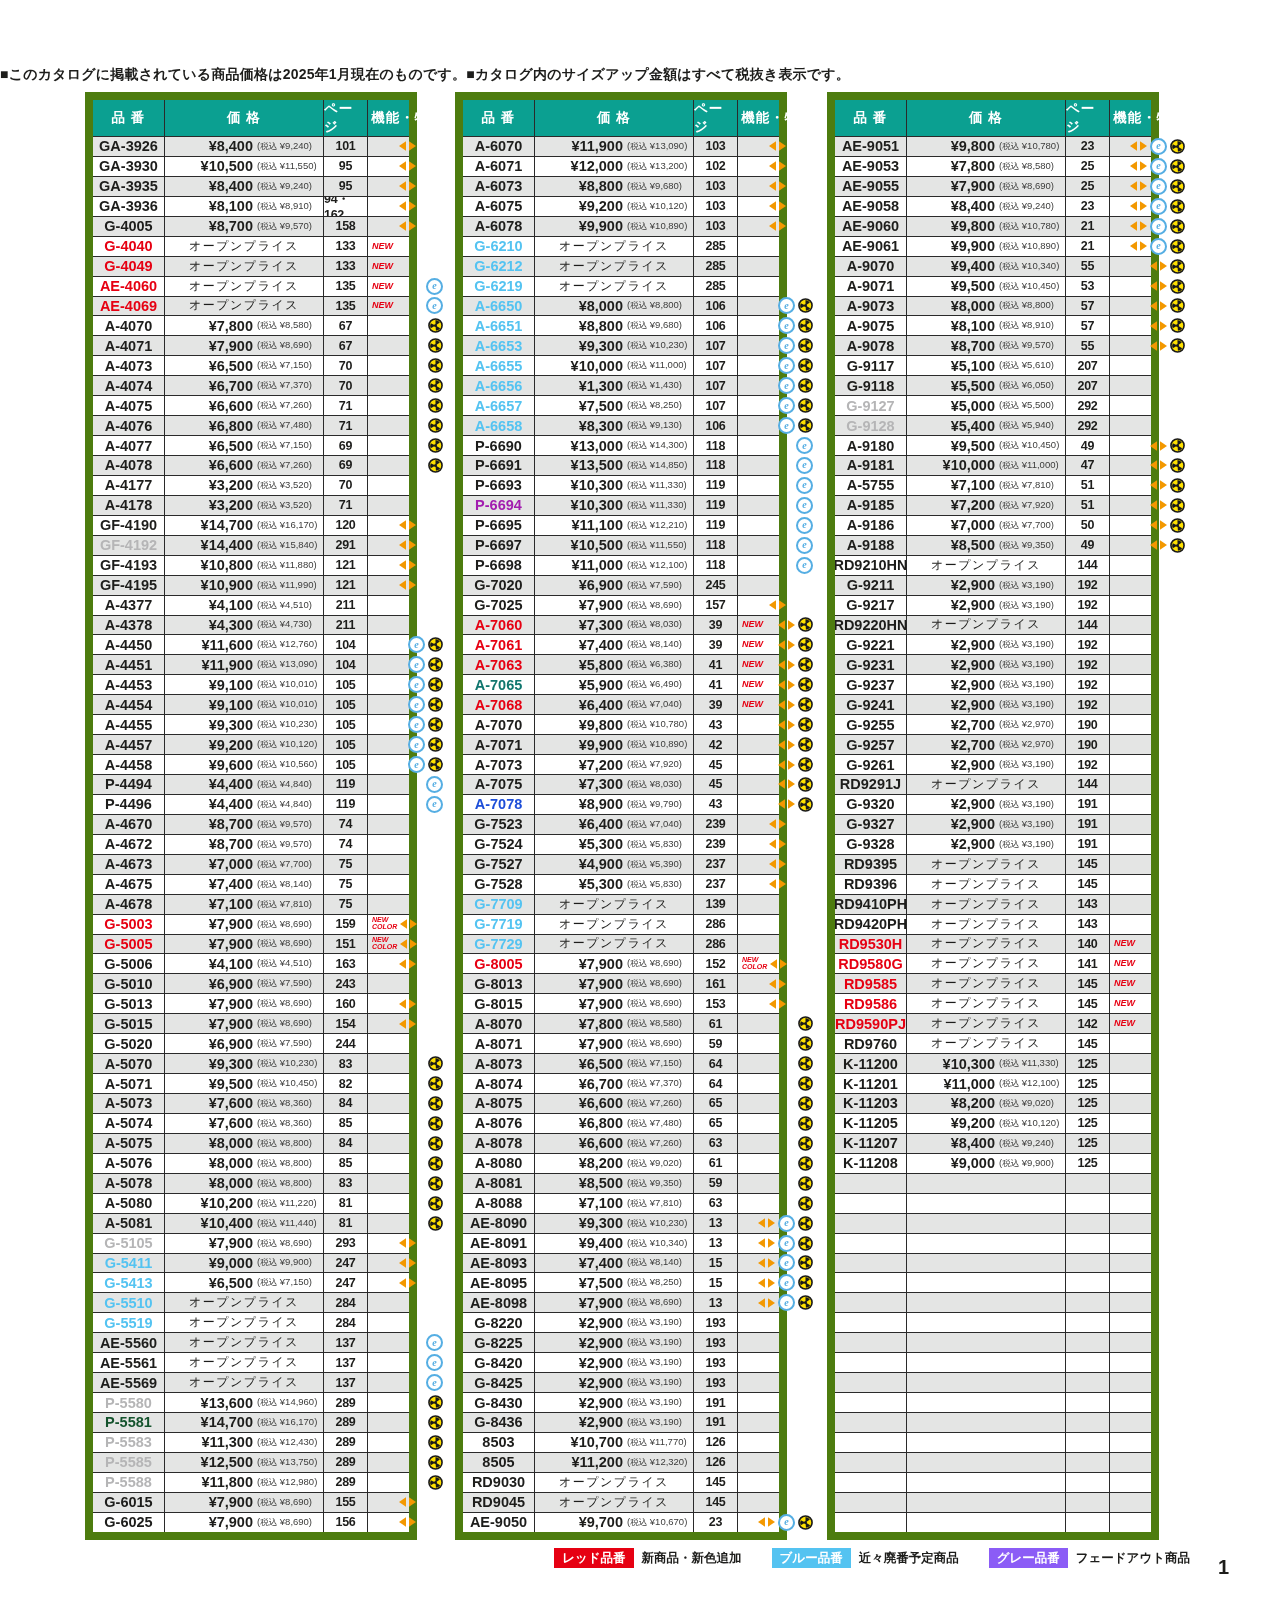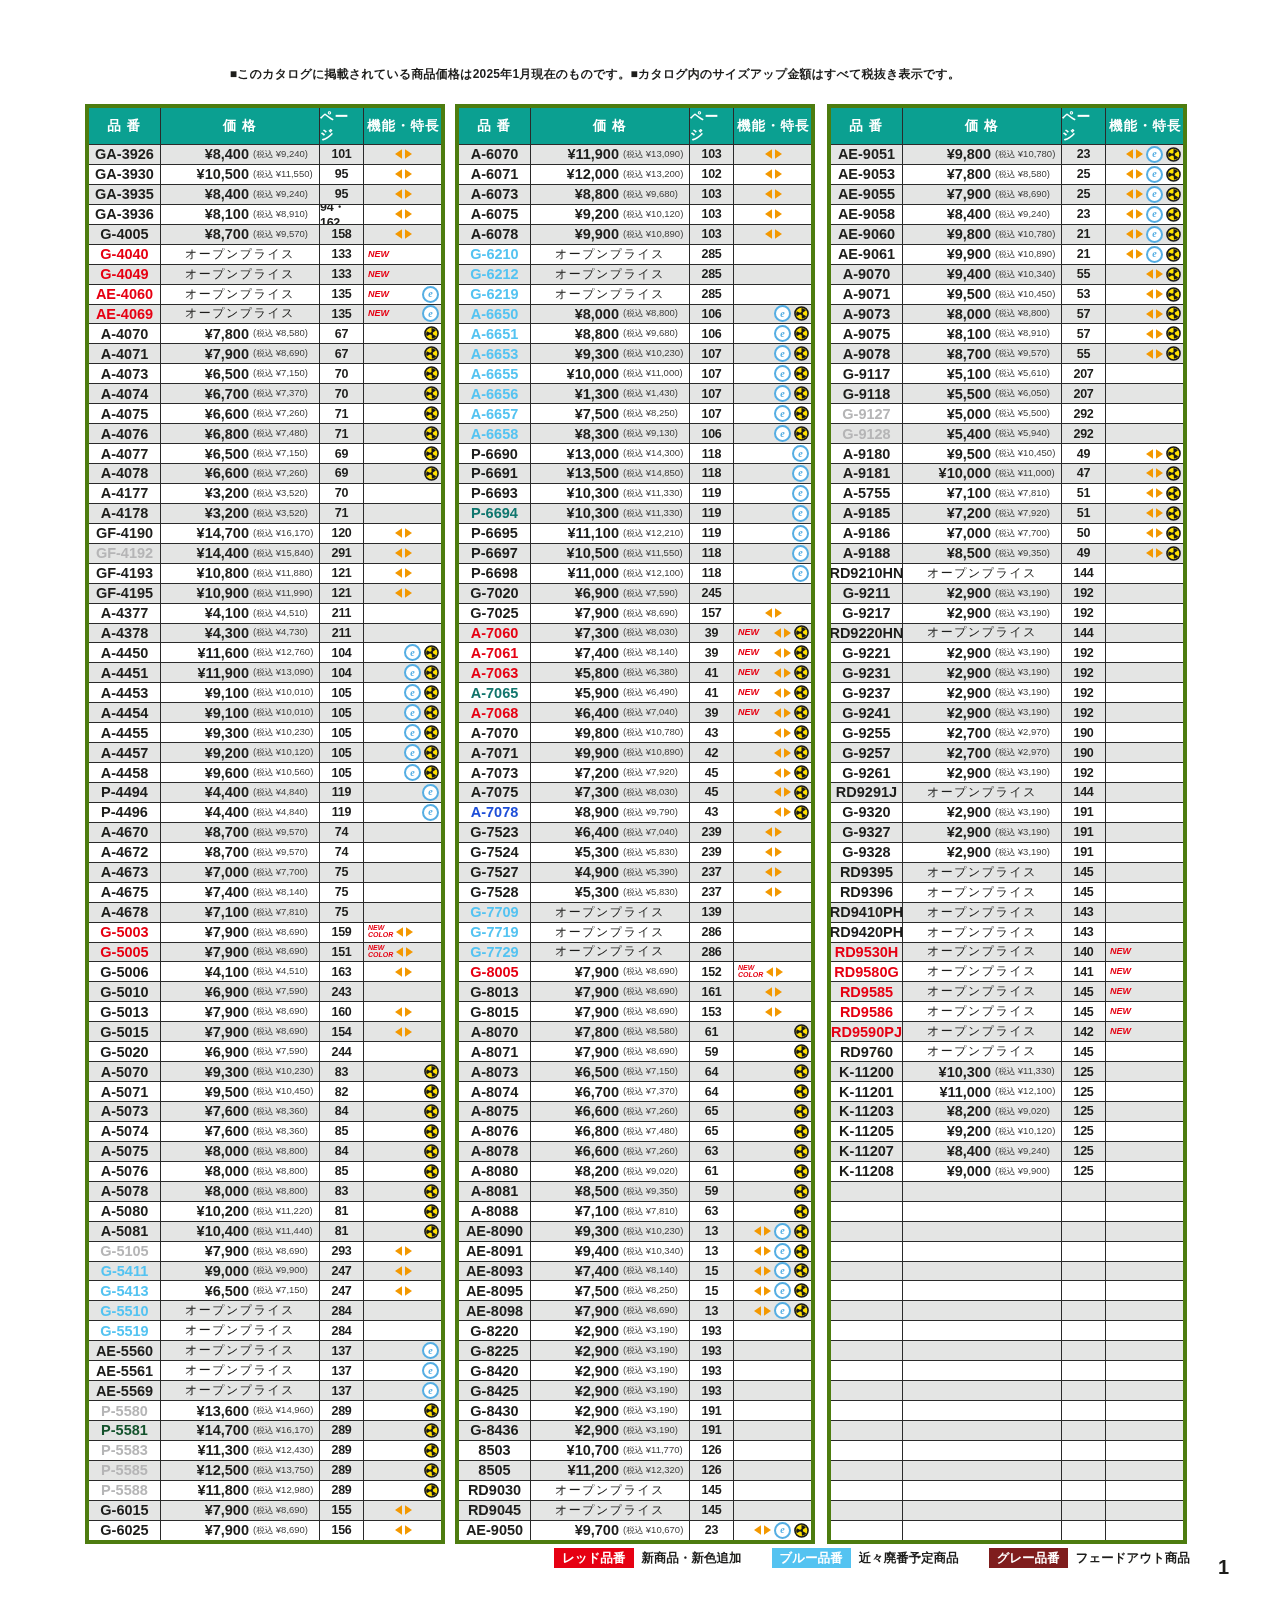--- a/index.html
+++ b/index.html
@@ -2,25 +2,25 @@
 <html><head>
 <meta charset="utf-8">
 <style>
   html,body{margin:0;padding:0;}
   body{
     width:1280px;height:1616px;position:relative;background:#ffffff;
     font-family:"Liberation Sans","DejaVu Sans",sans-serif;
     color:#1d1d1b;overflow:hidden;
   }
   .top-note{
-    position:absolute;top:66px;left:0;width:1190px;text-align:center;
-    font-size:12px;font-weight:bold;color:#1d1d1b;letter-spacing:0.2px;
+    position:absolute;top:66px;left:0;width:1190px;text-align:left;
+    font-size:14px;font-weight:bold;color:#1d1d1b;letter-spacing:0.2px;
   }
   .ptable{
-    position:absolute;top:104px;width:360px;border:4px solid #4d7c0f;
+    position:absolute;top:92px;width:332px;border:8px solid #4d7c0f;
     box-sizing:border-box;background:#fff;
   }
   .ptable.t0{left:85px;} .ptable.t1{left:455px;} .ptable.t2{left:827px;}
   .prow{
     display:grid;grid-template-columns:72px 159px 44px 79px;
     height:19.94px;box-sizing:border-box;border-top:1px solid #2a2a2a;
   }
   .prow.header{height:36px;border-top:none;background:#0ba091;}
   .prow.stripe{background:#e4e5e4;}
   .cell{
@@ -2046,21 +2046,21 @@
         <span class="page-num">119</span>
       </div>
       <div class="cell feat right">
         <span class="ic">
           <span class="eco">e</span>
         </span>
       </div>
     </div>
     <div class="prow stripe">
       <div class="cell">
-        <span class="code" style="color: #0f766e;">P-6694</span>
+        <span class="code" style="color: #a21caf;">P-6694</span>
       </div>
       <div class="cell">
         <span class="price-wrap">
           <span class="price-main">¥10,300</span>
           <span class="price-tax">(<span class="zk">税込</span> ¥11,330)</span>
         </span>
       </div>
       <div class="cell">
         <span class="page-num">119</span>
       </div>
@@ -4516,18 +4516,18 @@
 <div class="legend">
   <span class="legend-item">
     <span class="legend-badge" style="background: rgb(230, 0, 18);">レッド品番</span>
     <span class="legend-text">新商品・新色追加</span>
   </span>
   <span class="legend-item">
     <span class="legend-badge" style="background: rgb(84, 195, 241);">ブルー品番</span>
     <span class="legend-text">近々廃番予定商品</span>
   </span>
   <span class="legend-item">
-    <span class="legend-badge" style="background: #7f1d1d;">グレー品番</span>
+    <span class="legend-badge" style="background: #8b5cf6;">グレー品番</span>
     <span class="legend-text">フェードアウト商品</span>
   </span>
 </div>
 
 <div class="pageno">1</div>
 
 </body></html>

